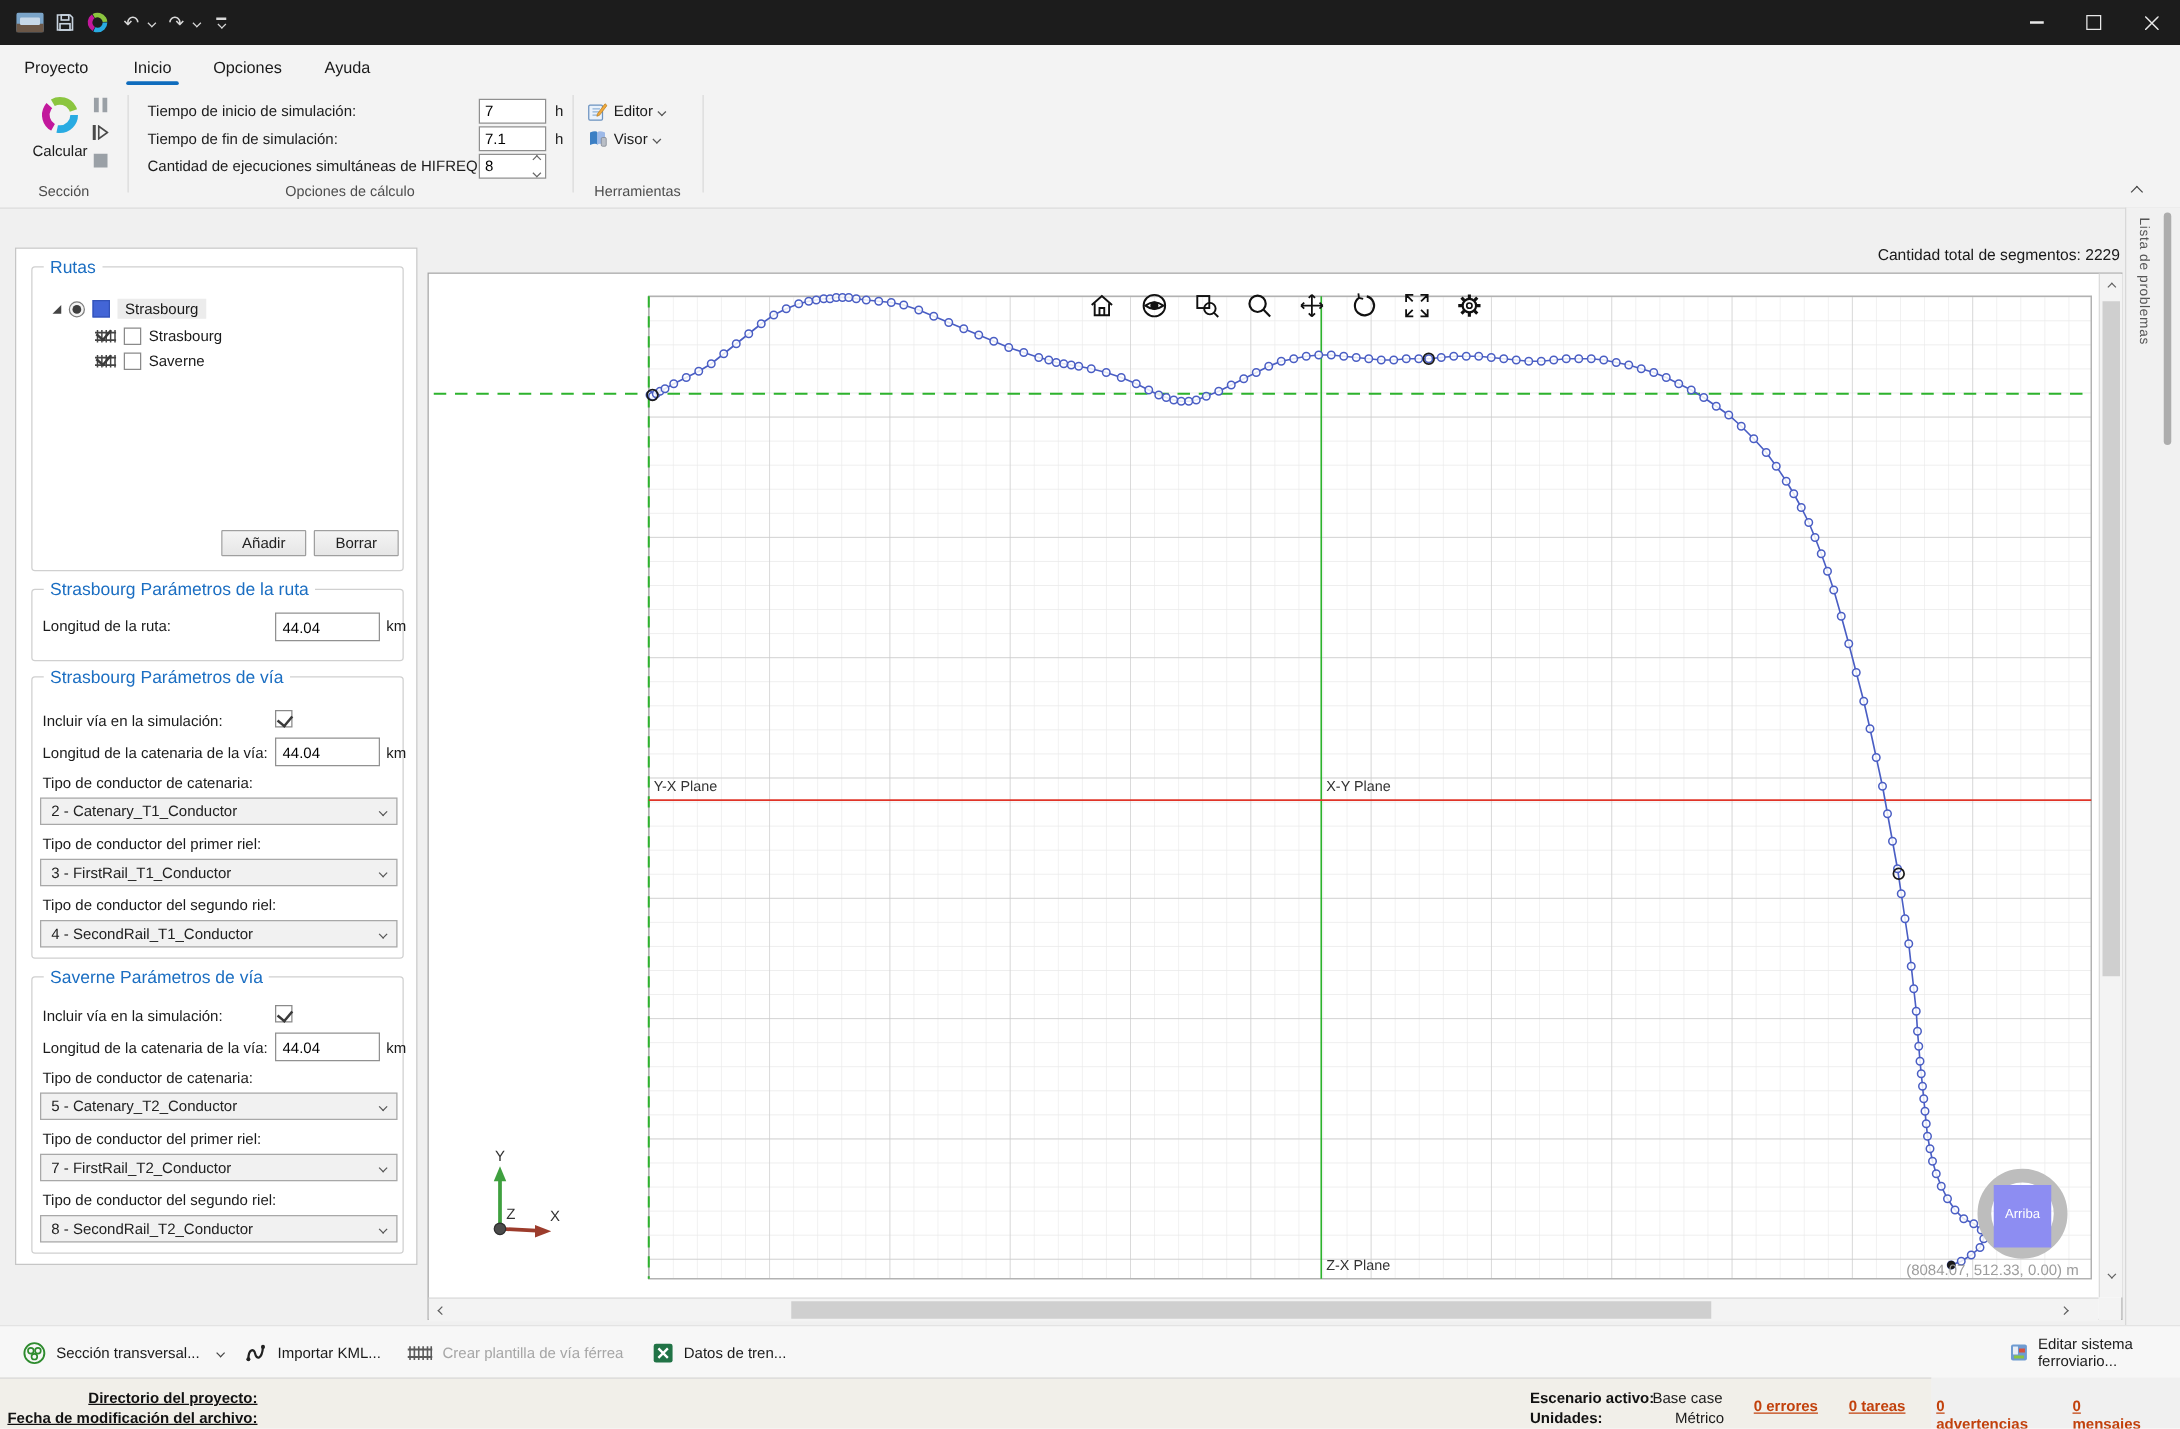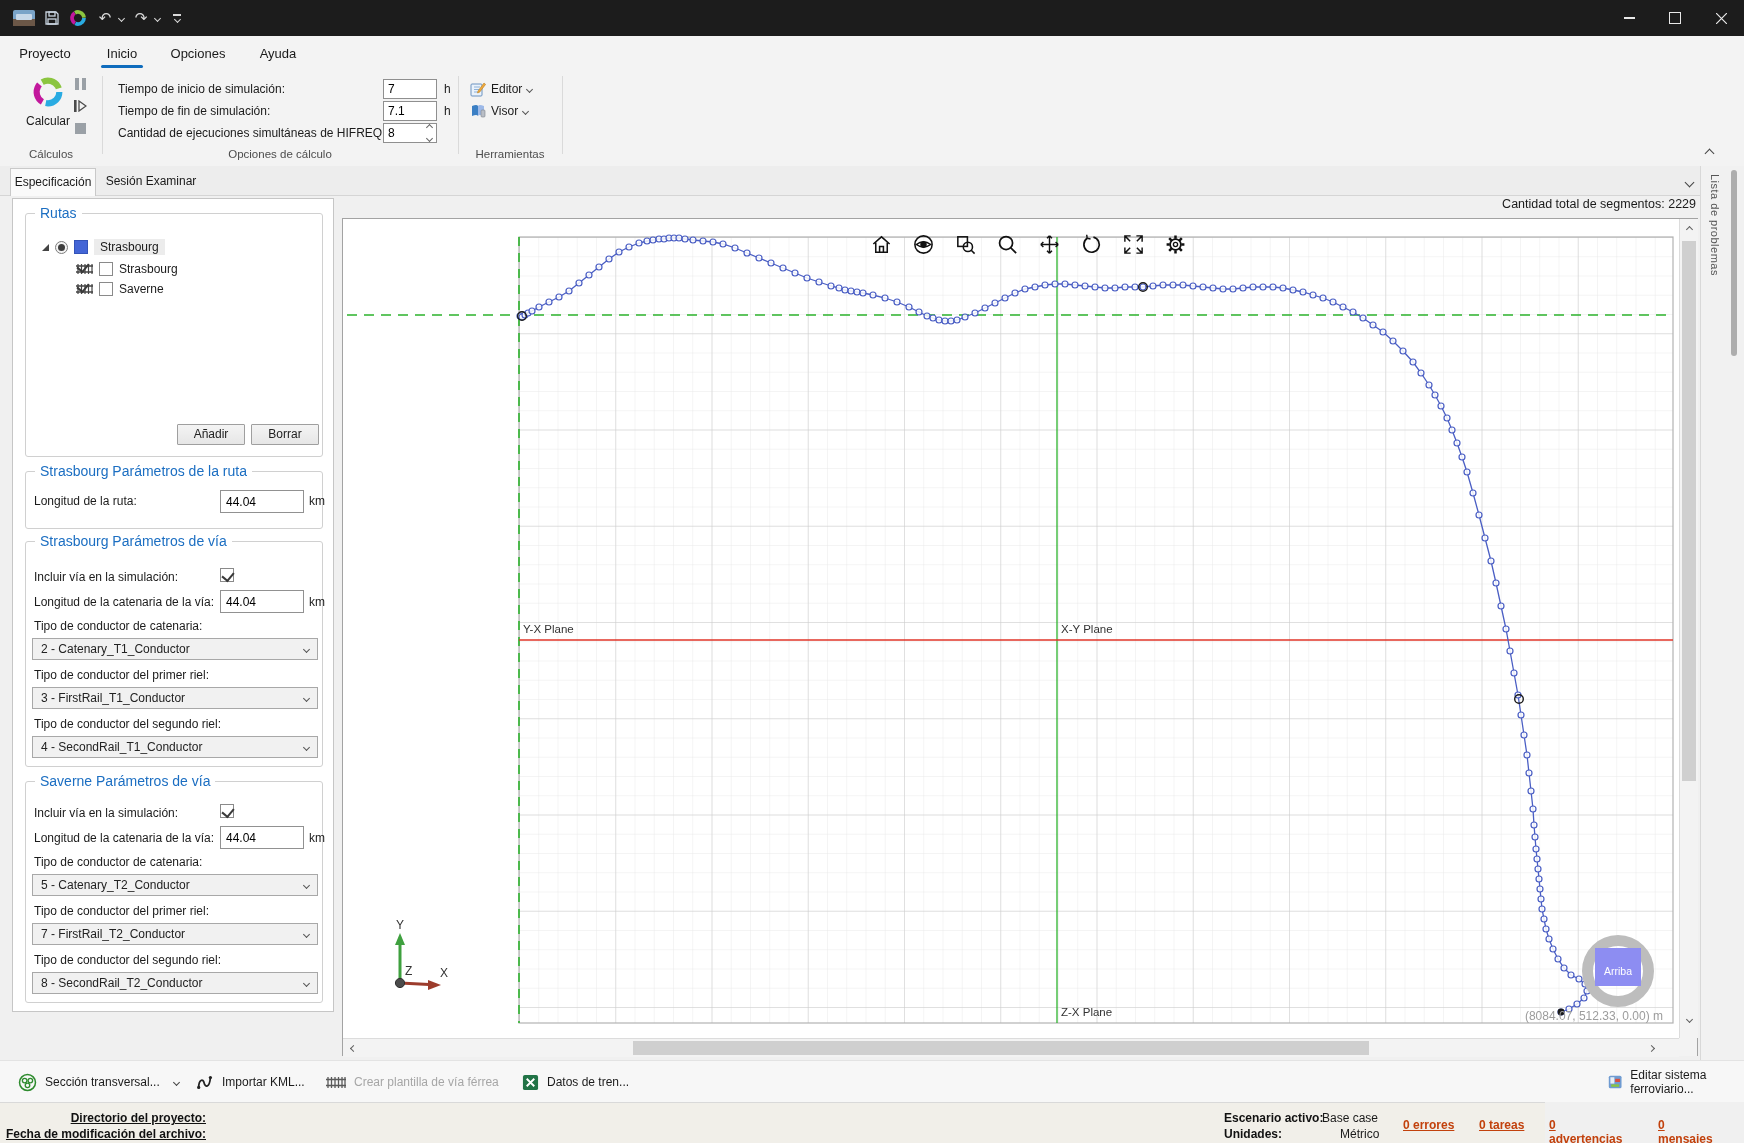--- a/index.html
+++ b/index.html
@@ -54,21 +54,21 @@
   .bluesq{width:14px;height:14px;background:#4365d6;border:1px solid #3353b8;box-sizing:border-box;}
 
   
   .viewport{left:342px;top:218px;width:1356px;height:838px;background:#fff;border:1px solid #a3a3a3;box-sizing:border-box;}
   .plot-toolbtn{position:absolute;width:26px;height:26px;display:flex;align-items:center;justify-content:center;}
   .scroll{background:#f3f3f3;position:absolute;}
   .scroll .thumb{position:absolute;background:#cfcfcf;}
   .scroll .arr{position:absolute;color:#5f5f5f;display:flex;align-items:center;justify-content:center;width:16px;height:16px;}
   .coords{position:absolute;color:#9c9c9c;font-size:12px;text-align:right;}
   .viewcube-ring{position:absolute;width:50px;height:50px;border:11px solid #bdbdbd;border-radius:50%;}
-  .viewcube-face{position:absolute;width:46px;height:38px;background:#8d8df2;color:#fff;font-size:10.5px;text-align:center;line-height:46px;}
+  .viewcube-face{position:absolute;width:46px;height:50px;background:#8d8df2;color:#fff;font-size:10.5px;text-align:center;line-height:46px;}
   .problems{left:1700px;top:166px;width:44px;height:894px;background:#f1f1f1;border-left:1px solid #d8d8d8;box-sizing:border-box;}
   .vtext{writing-mode:vertical-rl;font-size:11px;color:#555;letter-spacing:.5px;}
   .seg-label{font-size:12.5px;color:#1a1a1a;}
 
   
   .btoolbar{left:0;top:1060px;width:1744px;height:42px;background:#f7f7f7;border-top:1px solid #e3e3e3;box-sizing:border-box;}
   .bt-item{position:absolute;top:0;height:42px;display:flex;align-items:center;gap:8px;font-size:12px;color:#1b1b1b;}
   .bt-item.disabled{color:#a6a6a6;}
   .statusbar{left:0;top:1102px;width:1545px;height:41px;background:#f1efe9;border-top:1px solid #d9d9d9;box-sizing:border-box;}
   .st-strong{font-weight:bold;font-size:12px;color:#111;}
@@ -154,21 +154,21 @@
     <div class="abs small-btn" style="left:72px;top:28px;">
       <svg width="13" height="12">
           <rect x="0" y="0" width="2.6" height="12" fill="#4a4a4a"></rect>
           <path d="M5 1 L12 6 L5 11 Z" fill="none" stroke="#4a4a4a" stroke-width="1.3"></path>
         </svg>
     </div>
     <div class="abs small-btn" style="left:72px;top:50px;">
       <div style="width:11px;height:11px;background:#9aa0a6;"></div>
     </div>
     <div class="abs rb-sep" style="left:102px;"></div>
-    <div class="abs rb-label" style="left:0;width:102px;">Cálculos</div>
+    <div class="abs rb-label" style="left:0;width:102px;">Sección</div>
 
     <div class="abs rb-field-label" style="left:118px;top:10px;">Tiempo de inicio de simulación:</div>
     <input class="abs rb-input" style="left: 383px; top: 9px; width: 54px; height: 20px;" value="7">
     <div class="abs rb-field-label" style="left:444px;top:10px;">h</div>
 
     <div class="abs rb-field-label" style="left:118px;top:32px;">Tiempo de fin de simulación:</div>
     <input class="abs rb-input" style="left: 383px; top: 31px; width: 54px; height: 20px;" value="7.1">
     <div class="abs rb-field-label" style="left:444px;top:32px;">h</div>
 
     <div class="abs rb-field-label" style="left:118px;top:54px;">Cantidad de ejecuciones simultáneas de HIFREQ:</div>
@@ -197,25 +197,20 @@
         </svg>
       <span>Visor</span>
       <span class="chev sm" style="color:#555;"></span>
     </div>
     <div class="abs rb-sep" style="left:562px;"></div>
     <div class="abs rb-label" style="left:458px;width:104px;">Herramientas</div>
 
     <div class="abs" style="left:1706px;top:76px;color:#444;"><span class="chev up"></span></div>
   </div>
 
-  <div class="abs tabstrip">
-    <div class="abs doc-tab active" style="left:10px;width:86px;">Especificación</div>
-    <div class="abs doc-tab" style="left:98px;width:106px;">Sesión Examinar</div>
-    <div class="abs" style="left:1686px;top:9px;color:#444;"><span class="chev"></span></div>
-  </div>
 
   <div class="abs panel">
 
     <div class="groupbox" style="left:12px;top:14px;width:298px;height:244px;">
       <span class="gb-title">Rutas</span>
       <div class="tree-row" style="left:16px;top:24px;">
         <span class="expander"></span>
         <span class="radio on"></span>
         <span class="bluesq"></span>
         <span style="background:#ececec;padding:1px 6px;">Strasbourg</span>

